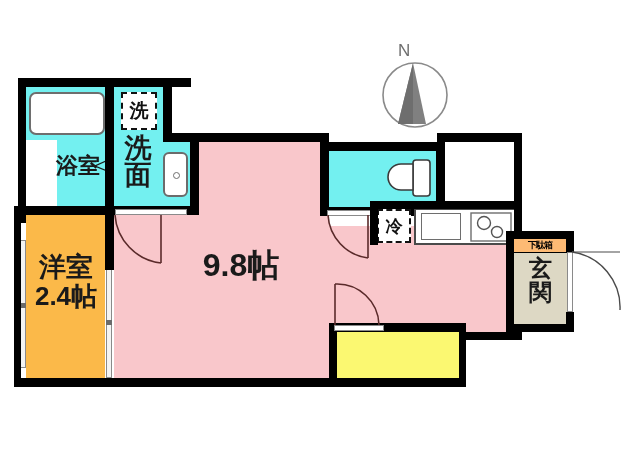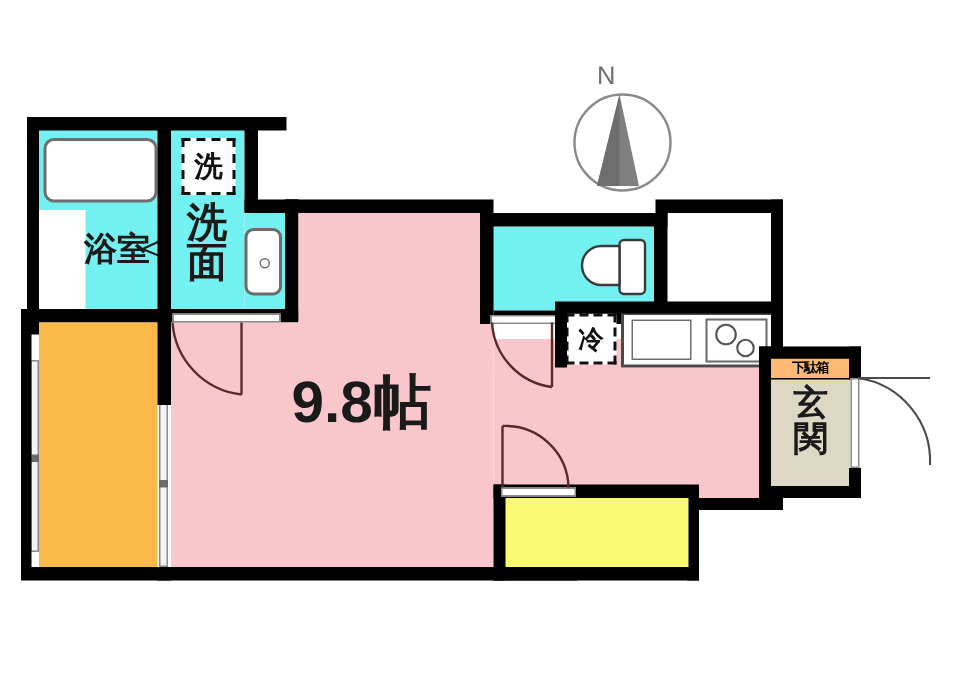--- a/index.html
+++ b/index.html
@@ -133,38 +133,42 @@
 
   <div class="wall" style="left:18px; top:78px; width:173px; height:9px;"></div>
   <div class="wall" style="left:18px; top:78px; width:8px; height:145px;"></div>
   <div class="wall" style="left:105px; top:86px; width:9px; height:128px;"></div>
   <div class="wall" style="left:163px; top:86px; width:9px; height:55px;"></div>
   <div class="wall" style="left:163px; top:133px; width:36px; height:9px;"></div>
   <div class="wall" style="left:190px; top:133px; width:9px; height:81px;"></div>
   <div class="wall" style="left:18px; top:206px; width:181px; height:9px;"></div>
 
   <div class="room" style="left:26px; top:215px; width:79px; height:163px; background:#fbb949;"></div>
+  <div class="label" style="left:26px; top:252px; width:80px; font-size:27px; line-height:1.12;">
+    <div>洋室</div>
+    <div style="font-size:26px;">2.4帖</div>
+  </div>
 
   <div class="sash" style="left:20px; top:240px; width:6px; height:128px; background:#f4f4f4;"></div>
   <div style="position:absolute; left:20px; top:303px; width:6px; height:5px; background:#6b6b6b;"></div>
 
   <div class="sash" style="left:106px; top:268px; width:6px; height:110px; background:#f4f4f4;"></div>
   <div style="position:absolute; left:106px; top:320px; width:6px; height:5px; background:#6b6b6b;"></div>
 
   <div class="wall" style="left:14px; top:206px; width:7px; height:180px;"></div>
   <div class="wall" style="left:105px; top:206px; width:9px; height:64px;"></div>
   <div class="wall" style="left:14px; top:378px; width:100px; height:9px;"></div>
 
   <div class="room" style="left:114px; top:215px; width:215px; height:163px; background:#f9c7cb;"></div>
   <div class="room" style="left:199px; top:142px; width:130px; height:74px; background:#f9c7cb;"></div>
   <div class="room" style="left:329px; top:240px; width:185px; height:100px; background:#f9c7cb;"></div>
   <div class="room" style="left:329px; top:226px; width:185px; height:20px; background:#f9c7cb;"></div>
 
   <div class="label" style="left:176px; top:247px; width:130px; font-size:33px; line-height:1.15;">
-    <div style="font-size:39px;">9.8帖</div>
+    <div style="font-size:32px;">9.8帖</div>
   </div>
 
   <div class="sash" style="left:115px; top:209px; width:72px; height:6px; background:#ffffff;"></div>
   <svg class="door-arc" style="left:113px; top:213px;" width="78" height="56">
     <path d="M2,2 A52,52 0 0 0 48,50" fill="none" stroke="#5a2a2a" stroke-width="1.6"></path>
     <line x1="48" y1="50" x2="48" y2="2" stroke="#5a2a2a" stroke-width="1.6"></line>
   </svg>
 
   <div class="room" style="left:328px; top:151px; width:109px; height:56px; background:#73f0f0;"></div>
 

